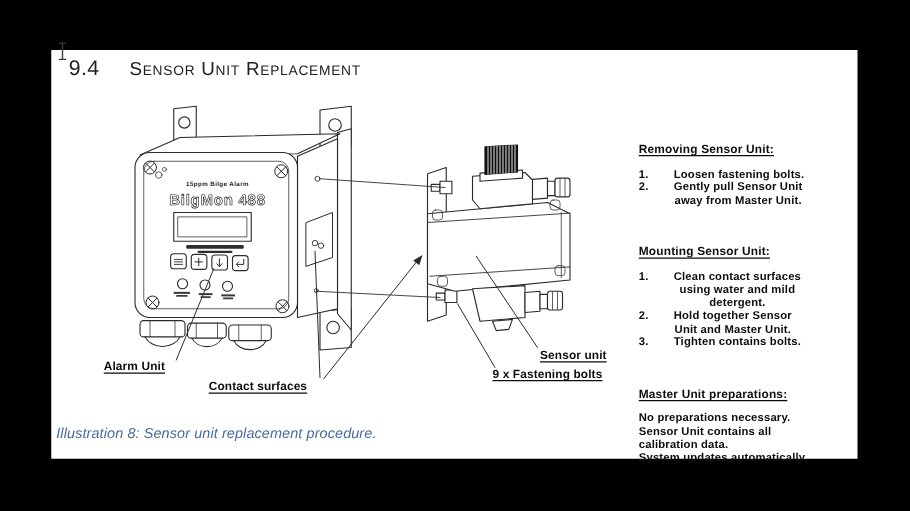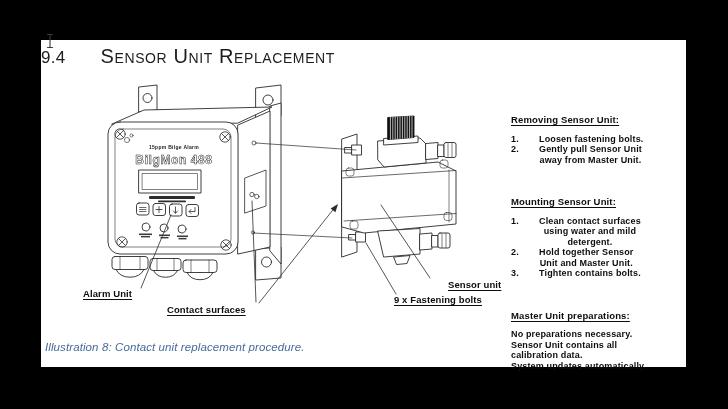--- a/index.html
+++ b/index.html
@@ -1,40 +1,40 @@
 <!DOCTYPE html>
 <html><head>
 <meta charset="utf-8">
 <style>
   html,body{margin:0;padding:0;background:#000;}
   .stage{position:relative;width:728px;height:409px;background:#000;overflow:hidden;
          font-family:"Liberation Sans",sans-serif;}
   .page{position:absolute;left:41px;top:40px;width:645px;height:327px;background:#fff;}
 
   
-  .title-row{position:absolute;left:0;top:5px;display:flex;align-items:baseline;color:#1d1d1d;}
+  .title-row{position:absolute;left:14px;top:5px;display:flex;align-items:baseline;color:#1d1d1d;}
   .h-num{font-size:17px;letter-spacing:.3px;}
-  .h-title{font-size:20px;font-variant:small-caps;letter-spacing:.6px;margin-left:35px;}
+  .h-title{font-size:15px;font-variant:small-caps;letter-spacing:.6px;margin-left:24px;}
 
   
   .col{position:absolute;left:470px;top:43px;width:188px;color:#0d0d0d;
        font-weight:bold;font-size:9px;line-height:10.5px;letter-spacing:.15px;}
   .ins-sec{margin-bottom:12px;margin-top:32px;}
   .ins-h{font-size:9.5px;text-decoration:underline;text-underline-offset:2px;margin:0 0 8px 0;}
   .li{display:flex;}
   .li .num{width:28px;flex:none;}
   .li .txt{white-space:pre-line;text-align:center;}
   .prep{white-space:pre-line;}
 
   
   .dlabel{position:absolute;font-weight:bold;font-size:9.5px;color:#0d0d0d;
           text-decoration:underline;text-underline-offset:2px;letter-spacing:.1px;white-space:nowrap;}
   .lbl-master{left:42px;top:248px;}
   .lbl-contact{left:126px;top:264px;}
-  .lbl-sensor{left:391px;top:239px;margin-left:16px;}
+  .lbl-sensor{left:391px;top:239px;}
   .lbl-bolts{left:353px;top:254px;}
 
   
   .caption{position:absolute;left:4px;top:301px;font-style:italic;font-size:11.5px;letter-spacing:.1px;}
 
   .diagram-svg{position:absolute;left:0;top:0;}
   .cursor{position:absolute;left:45px;top:33px;}
 </style>
 </head>
 <body>
@@ -257,19 +257,19 @@
 
       <div class="ins-sec">
         <div class="ins-h">Master Unit preparations:</div>
         <div class="prep">No preparations necessary.
 Sensor Unit contains all
 calibration data.
 System updates automatically.</div>
       </div>
     </div>
 
-    <div class="caption" style="color: rgb(70, 106, 155);">Illustration 8: Contact unit replacement procedure.</div>
+    <div class="caption" style="color: rgb(70, 106, 155);">Illustration 8: Sensor unit replacement procedure.</div>
   </div>
 
   <svg class="cursor" width="10" height="16" viewBox="0 0 10 16">
     <path d="M2.5,1.5 H7.5 M5,1.5 V14.5 M2.5,14.5 H7.5" stroke="#3a3a3a" stroke-width="1.1" fill="none" stroke-linecap="round"></path>
   </svg>
 </div>
 
 </body></html>

